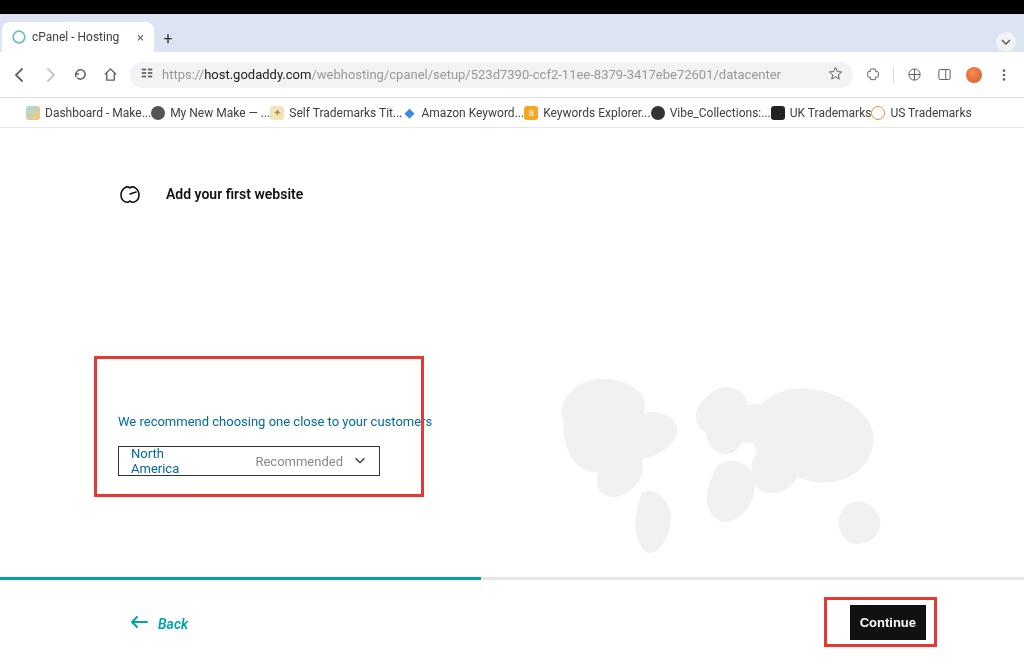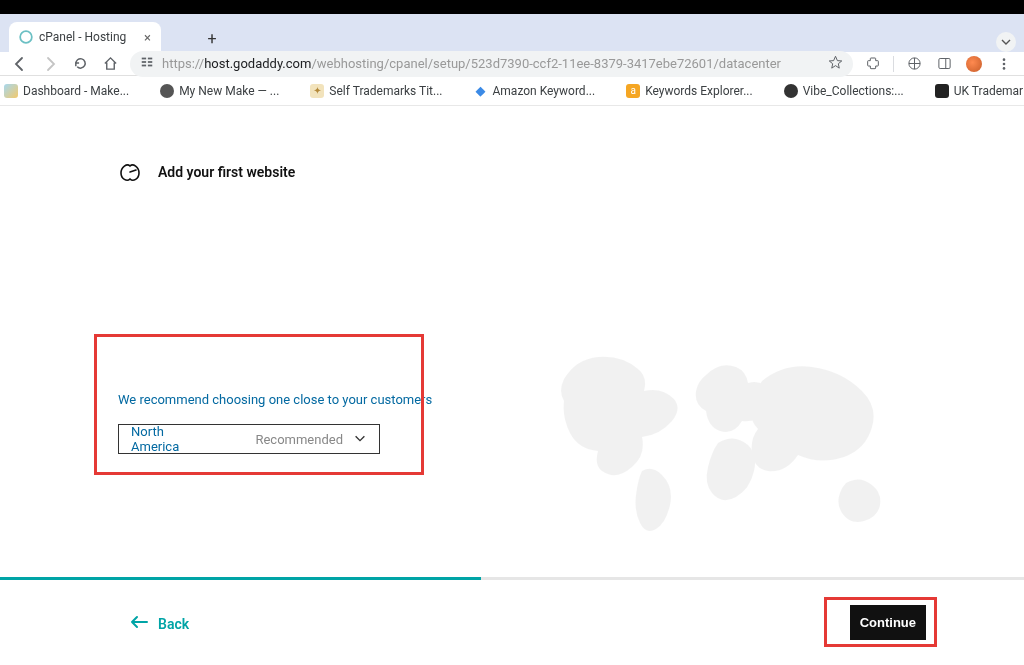--- a/index.html
+++ b/index.html
@@ -1,54 +1,54 @@
 <!DOCTYPE html>
 <html><head>
   <meta charset="utf-8">
   <style>
     * { box-sizing: border-box; margin: 0; padding: 0; }
     body { font-family: -apple-system, BlinkMacSystemFont, "Segoe UI", Roboto, Arial, sans-serif; width: 1024px; height: 665px; overflow: hidden; background: #fff; }
     .black-bar { background: #000; height: 14px; width: 100%; }
-    .tab-strip { background: #dce3f3; height: 38px; display: flex; align-items: flex-end; padding-left: 9px; gap: 37px; }
+    .tab-strip { background: #dce3f3; height: 38px; display: flex; align-items: flex-end; padding-left: 2px; }
     .tab { background: #fff; border-radius: 8px 8px 0 0; height: 30px; width: 152px; display: flex; align-items: center; padding: 0 10px; gap: 6px; font-size: 12px; color: #3c4043; }
     .tab .favicon { width: 14px; height: 14px; border-radius: 3px; display:flex; align-items:center; justify-content:center; }
     .tab .title { flex: 1; white-space: nowrap; overflow: hidden; text-overflow: ellipsis; }
     .tab .close { font-size: 13px; color: #666; cursor: pointer; }
     .new-tab { width: 28px; height: 28px; display:flex; align-items:center; justify-content:center; color:#333; font-size:16px; cursor:pointer; }
     .strip-spacer { flex:1; }
     .strip-chevron { width:20px; height:20px; border-radius:50%; background:#f1f3f4; display:flex; align-items:center; justify-content:center; margin-right:8px; cursor:pointer; font-size:12px; color:#333;}
-    .toolbar { background: #fff; height: 24px; display: flex; align-items: center; padding: 0 10px; gap: 10px; border-bottom: 1px solid #e0e0e0; }
+    .toolbar { background: #fff; height: 46px; display: flex; align-items: center; padding: 0 10px; gap: 10px; border-bottom: 1px solid #e0e0e0; }
     .nav-btn { width: 20px; height: 20px; display:flex; align-items:center; justify-content:center; color:#5f6368; cursor:pointer; }
     .nav-btn.disabled { color:#c4c4c4; }
     .url-bar { flex:1; display:flex; align-items:center; gap:8px; height:26px; border-radius:14px; background:#f1f3f4; padding:0 10px; font-size:13px; color:#5f6368; }
     .url-text { color:#999; }
     .url-text .dark { color:#202124; }
     .tool-icon { width:20px; height:20px; display:flex; align-items:center; justify-content:center; color:#5f6368; cursor:pointer; font-size:14px; }
     .tool-sep { width:1px; height:16px; background:#dadce0;}
     .avatar-dot { width:16px; height:16px; border-radius:50%; background: radial-gradient(circle at 40% 40%, #ff8a50, #c75c28); }
-    .bookmarks-bar { background:#fff; height:30px; display:flex; align-items:center; padding:0 4px; gap:31px; border-bottom:1px solid #e8e8e8; font-size:12px; color:#3c4043; }
+    .bookmarks-bar { background:#fff; height:30px; display:flex; align-items:center; padding:0 26px; gap:0; border-bottom:1px solid #e8e8e8; font-size:12px; color:#3c4043; }
     .bookmark { display:flex; align-items:center; gap:5px; cursor:pointer; white-space:nowrap; }
     .bk-icon { width:14px; height:14px; border-radius:3px; display:flex; align-items:center; justify-content:center; font-size:10px; color:#fff; }
     .bookmarks-bar .spacer { flex:1; }
     .content { position: relative; height: 468px; background:#fff; }
-    .header-row { position:absolute; top:54px; left:118px; display:flex; align-items:center; gap:16px;text-align:center; }
+    .header-row { position:absolute; top:54px; left:118px; display:flex; align-items:center; gap:24px;text-align:center; }
     .gd-logo { width:24px; height:24px; }
     .header-text { font-size:14px; font-weight:600; color:#111; }
     .red-box-1 { position:absolute; top:228px; left:94px; width:330px; height:141px; border:3px solid #e53935; pointer-events:none; }
     .main-heading { position:absolute; top:244px; left:118px; font-size:28px; font-weight:700; color:#111; }
     .subtext { position:absolute; top:286px; left:118px; font-size:13px; color:#0369a1; }
     .dropdown { position:absolute; top:318px; left:118px; width:262px; height:30px; border:1px solid #333; display:flex; align-items:center; padding:0 12px; gap:10px; cursor:pointer; font-size:13px; }
     .dd-value { color:#0369a1; }
     .dd-rec { color:#888;margin-left:40px; }
     .dd-chev { margin-left:auto; }
     .world-map { position:absolute; top:235px; right:118px; width:360px; height:200px; opacity:0.28; }
     .progress-track { position:absolute; bottom:85px; left:0; width:100%; height:3px; background:#e6e6e6; }
     .progress-fill { height:100%; width:47%; background:#00a4a6; }
     .bottom-actions { position:absolute; bottom:0; left:0; width:100%; height:84px; }
-    .back-link { position:absolute; left:130px; top:34px; display:flex; align-items:center; gap:10px; color:#00a4a6; font-size:14px; font-weight:600; cursor:pointer; }
+    .back-link { position:absolute; left:130px; top:34px; display:flex; align-items:center; gap:10px; color:#00a4a6; font-size:14px; font-weight:600; cursor:pointer;font-style:italic; }
     .red-box-2 { position:absolute; right:87px; top:16px; width:113px; height:50px; border:3px solid #e53935; pointer-events:none;}
     .continue-btn { position:absolute; right:98px; top:24px; background:#111; color:#fff; font-size:13px; font-weight:600; padding:10px 10px; border:none; cursor:pointer; }
   </style>
 </head>
 <body>
 
 <div class="black-bar"></div>
 
 <div class="tab-strip">
   <div class="tab">

